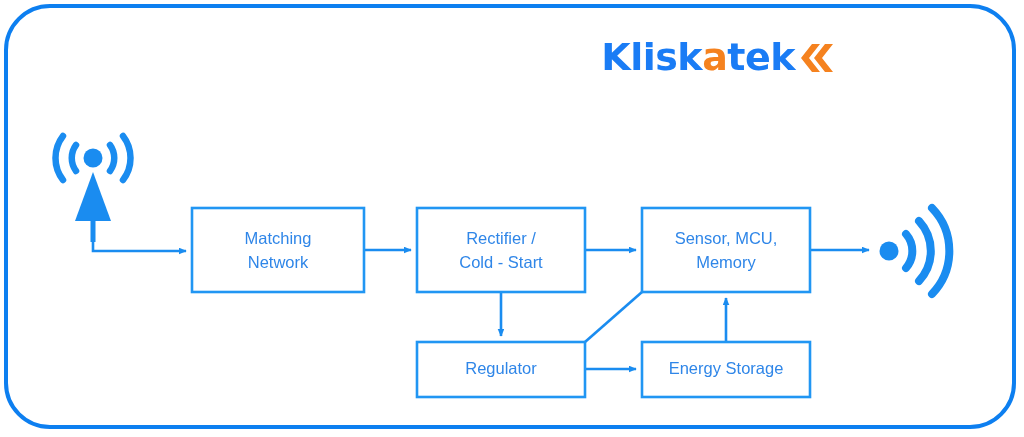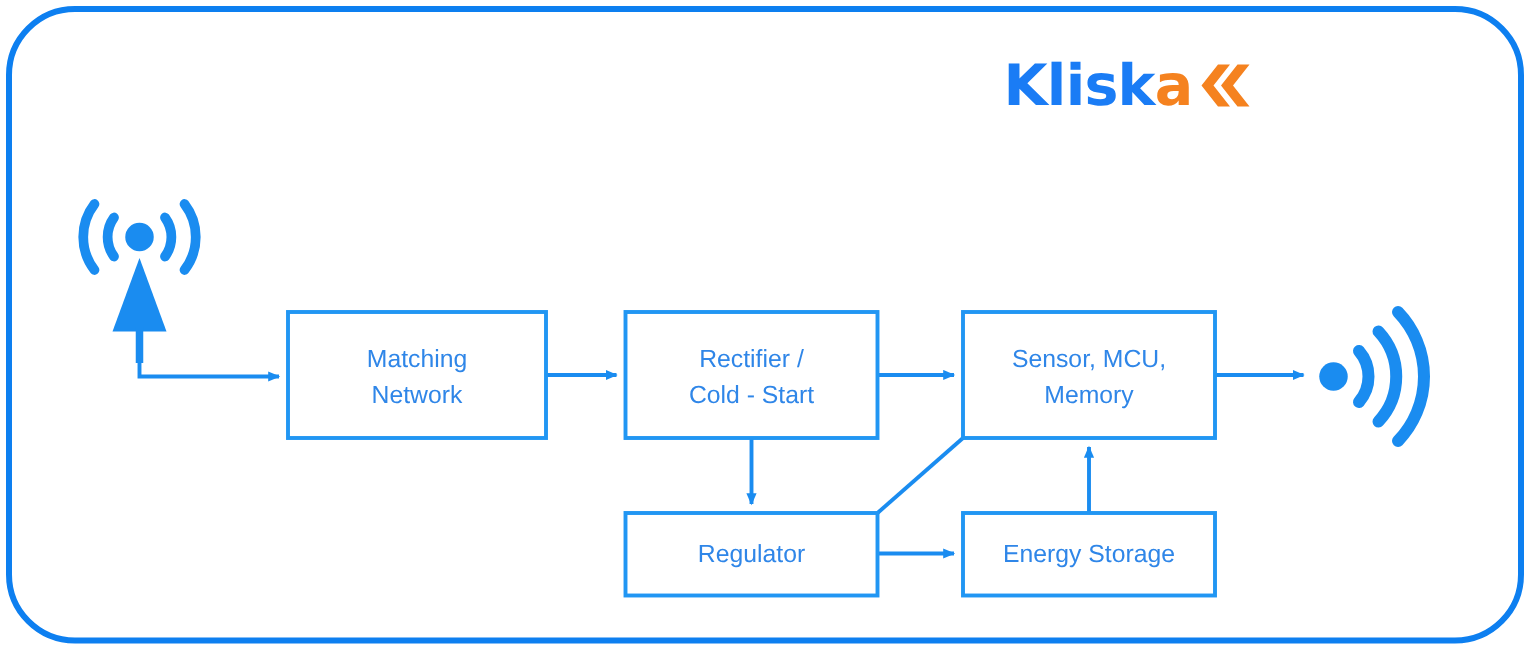--- a/index.html
+++ b/index.html
@@ -71,20 +71,21 @@
 </head>
 <body>
 
 <div id="page">
 
   <div id="frame"></div>
 
   <div class="brand">
     <span class="brand-text brand-blue">Klisk</span>
       <span class="brand-text brand-accent">a</span>
+      <span class="brand-text brand-blue">tek</span>
       <span class="brand-chevrons">
       <svg width="40" height="34" viewBox="0 0 40 34" aria-hidden="true">
         <path d="M16 3 L5 17 L16 31 L24 31 L13 17 L24 3 Z" fill="#f5821f"></path>
         <path d="M29 3 L18 17 L29 31 L37 31 L26 17 L37 3 Z" fill="#f5821f"></path>
       </svg>
     </span>
   </div>
 
   <svg id="diagram-svg" viewBox="0 0 1024 437">
     <defs>

